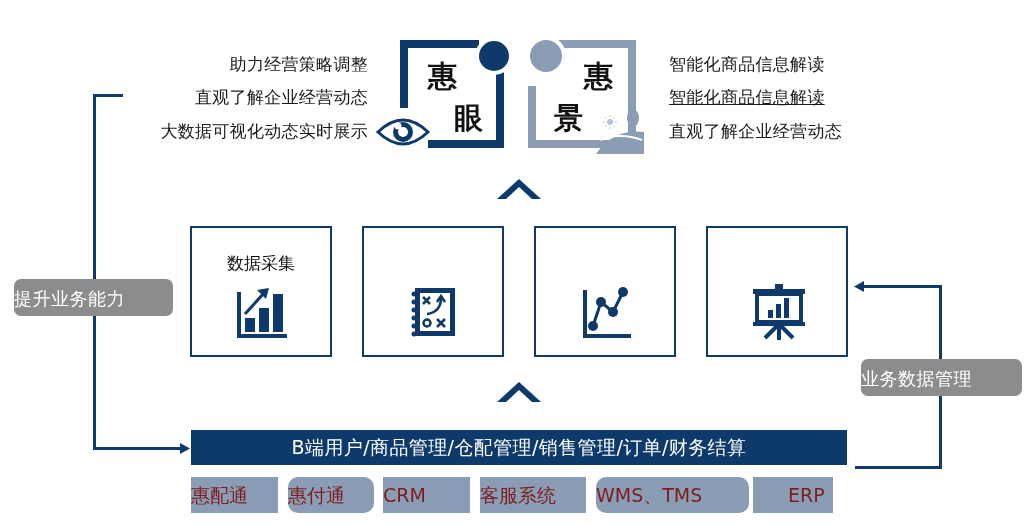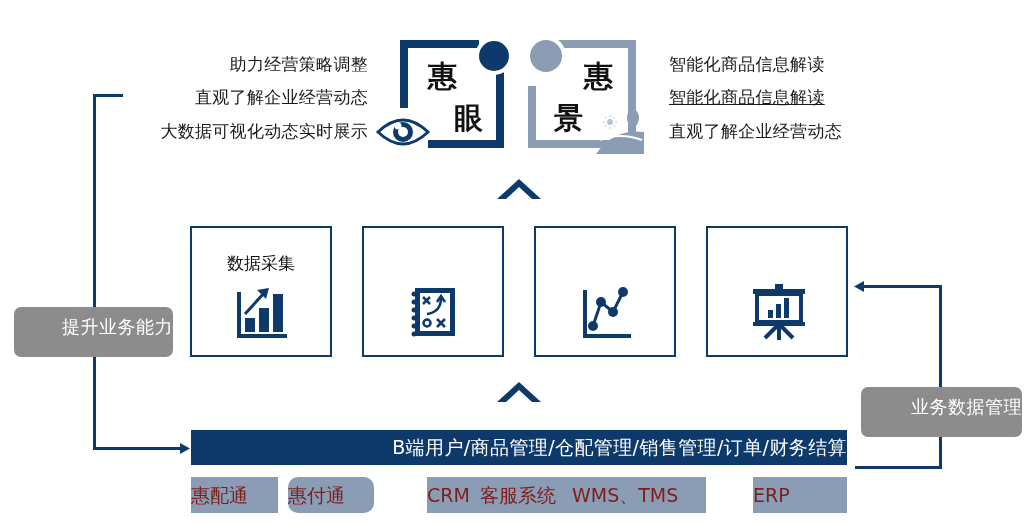--- a/index.html
+++ b/index.html
@@ -11,25 +11,25 @@
   .desc-right { position: absolute; left: 669px; text-align: left; font-size: 17px; color: #1a1a1a; white-space: nowrap; letter-spacing: 0.3px; }
 
   .logo-char { position: absolute; font-size: 29px; font-weight: bold; color: #111; line-height: 1; }
 
   .card { position: absolute; top: 226px; width: 142px; height: 131px; border: 2px solid #0d3a6b; background: #fff; }
   .card-title { position: absolute; top: 24px; left: 0; width: 100%; text-align: center; font-size: 17px; font-weight: normal; color: #111; }
   .card-icon { position: absolute; left: 43px; top: 56px; width: 56px; height: 56px; }
 
   .chev { position: absolute; width: 44px; height: 24px; }
 
-  .bar-main { position: absolute; left: 191px; top: 430px; width: 656px; height: 35px; background: #0d3a6b; color: #fff; text-align: right; line-height: 35px; font-size: 19px; letter-spacing: 0.4px; }
+  .bar-main { position: absolute; left: 191px; top: 430px; width: 656px; height: 35px; background: #0d3a6b; color: #fff; text-align: center; line-height: 35px; font-size: 19px; letter-spacing: 0.4px; }
 
   .module { position: absolute; top: 477px; height: 36px; background: #8a9db5; color: #7f1d1d; text-align: left; line-height: 36px; font-size: 19px; }
 
-  .side-label { position: absolute; height: 50px; background: #8c8c8c; color: #fff; border-radius: 7px; text-align: right; line-height: 39px; font-size: 18px; letter-spacing: 0.5px; margin-top: 28px; }
+  .side-label { position: absolute; height: 37px; background: #8c8c8c; color: #fff; border-radius: 7px; text-align: left; line-height: 39px; font-size: 18px; letter-spacing: 0.5px; }
 
   .line { position: absolute; background: #0d3a6b; }
 </style>
 </head>
 <body>
 
 <div class="desc-left" style="top:53px;">助力经营策略调整</div>
 <div class="desc-left" style="top:86px;">直观了解企业经营动态</div>
 <div class="desc-left" style="top:120px; right:664px;">大数据可视化动态实时展示</div>
 
@@ -154,24 +154,24 @@
 </div>
 
 <svg class="chev" style="left:497px; top:380px;" viewBox="0 0 44 24">
   <path d="M0 22 L22 2 L44 22 H35 L22 10 L9 22 Z" fill="#0d3a6b"></path>
 </svg>
 
 <div class="bar-main">B端用户/商品管理/仓配管理/销售管理/订单/财务结算</div>
 
 <div class="module" style="left:191px; width:87px;">惠配通</div>
 <div class="module" style="left:288px; width:86px;border-radius:10px;">惠付通</div>
-<div class="module" style="left:383px; width:87px;margin-left:44px;">CRM</div>
+<div class="module" style="left:383px; width:87px;">CRM</div>
 <div class="module" style="left:480px; width:106px;">客服系统</div>
-<div class="module" style="left:572px; width:134px;">WMS、TMS</div>
-<div class="module" style="left:753px; width:94px;">ERP</div>
+<div class="module" style="left:596px; width:153px;border-radius:10px;">WMS、TMS</div>
+<div class="module" style="left:753px; width:80px;padding-left:35px;">ERP</div>
 
 <div class="line" style="left:93px; top:94px; width:30px; height:3px;"></div>
 <div class="line" style="left:93px; top:94px; width:3px; height:356px;"></div>
 <div class="line" style="left:93px; top:447px; width:88px; height:3px;"></div>
 <svg class="abs" style="left:180px; top:443px;" width="10" height="11" viewBox="0 0 10 11">
   <path d="M0 0 L10 5.5 L0 11 Z" fill="#0d3a6b"></path>
 </svg>
 <div class="side-label" style="left:14px; top:279px; width:159px;">提升业务能力</div>
 
 <div class="line" style="left:862px; top:285px; width:80px; height:3px;"></div>

